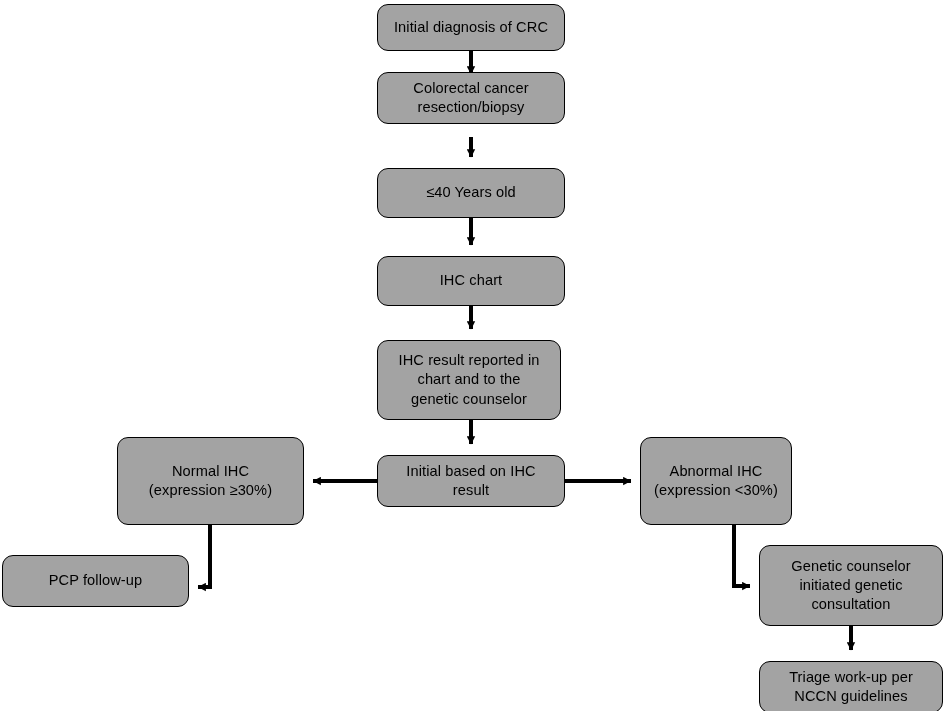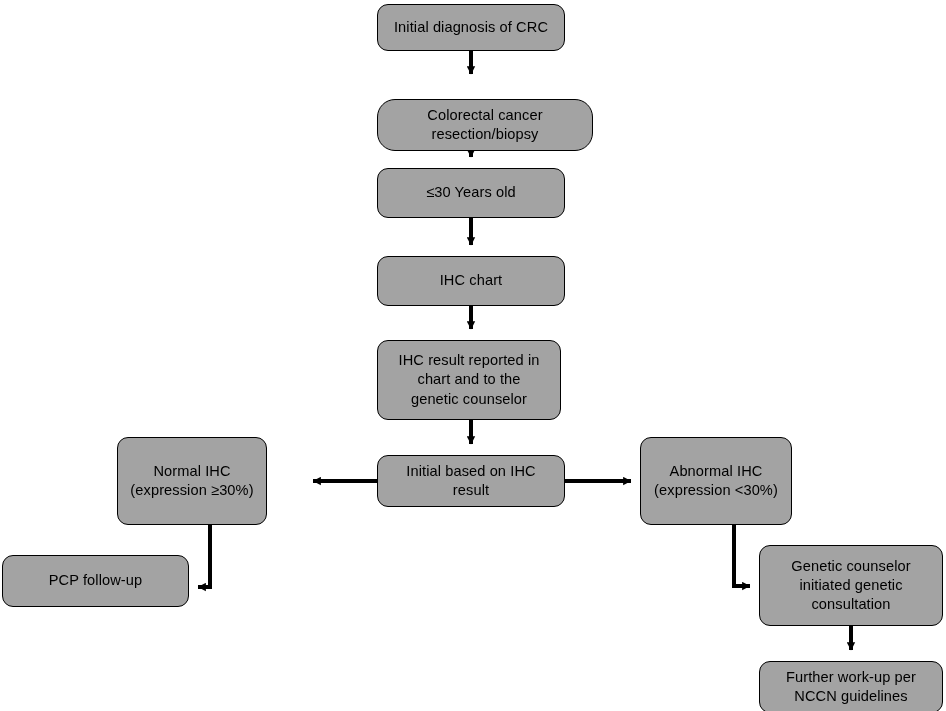--- a/index.html
+++ b/index.html
@@ -77,62 +77,62 @@
 
     <path d="M 734 525 L 734 586 L 750 586" stroke="#000000" stroke-width="4" fill="none" stroke-linejoin="miter" marker-end="url(#arrow-right)"></path>
 
     <path d="M 851 626 L 851 650" stroke="#000000" stroke-width="4" fill="none" marker-end="url(#arrow-down)"></path>
   </svg>
 
   <div class="node" style="left:377px; top:4px; width:188px; height:47px;">
     <span class="label">Initial diagnosis of CRC</span>
   </div>
 
-  <div class="node" style="left:377px; top:99px; width:216px; height:52px;border-radius:18px;">
+  <div class="node" style="left:377px; top:72px; width:188px; height:52px;">
     <span class="label">Colorectal cancer
 resection/biopsy</span>
   </div>
 
   <div class="node" style="left:377px; top:168px; width:188px; height:50px;">
-    <span class="label">≤30 Years old</span>
+    <span class="label">≤40 Years old</span>
   </div>
 
   <div class="node" style="left:377px; top:256px; width:188px; height:50px;">
     <span class="label">IHC chart</span>
   </div>
 
   <div class="node" style="left:377px; top:340px; width:184px; height:80px;">
     <span class="label">IHC result reported in
 chart and to the
 genetic counselor</span>
   </div>
 
   <div class="node" style="left:377px; top:455px; width:188px; height:52px;">
     <span class="label">Initial based on IHC
 result</span>
   </div>
 
-  <div class="node" style="left:117px; top:437px; width:150px; height:88px;">
+  <div class="node" style="left:117px; top:437px; width:187px; height:88px;">
     <span class="label">Normal IHC
 (expression ≥30%)</span>
   </div>
 
   <div class="node" style="left:640px; top:437px; width:152px; height:88px;">
     <span class="label">Abnormal IHC
 (expression &lt;30%)</span>
   </div>
 
   <div class="node" style="left:2px; top:555px; width:187px; height:52px;">
     <span class="label">PCP follow-up</span>
   </div>
 
   <div class="node" style="left:759px; top:545px; width:184px; height:81px;">
     <span class="label">Genetic counselor
 initiated genetic
 consultation</span>
   </div>
 
   <div class="node" style="left:759px; top:661px; width:184px; height:52px;">
-    <span class="label">Further work-up per
+    <span class="label">Triage work-up per
 NCCN guidelines</span>
   </div>
 
 </div>
 
 </body></html>

